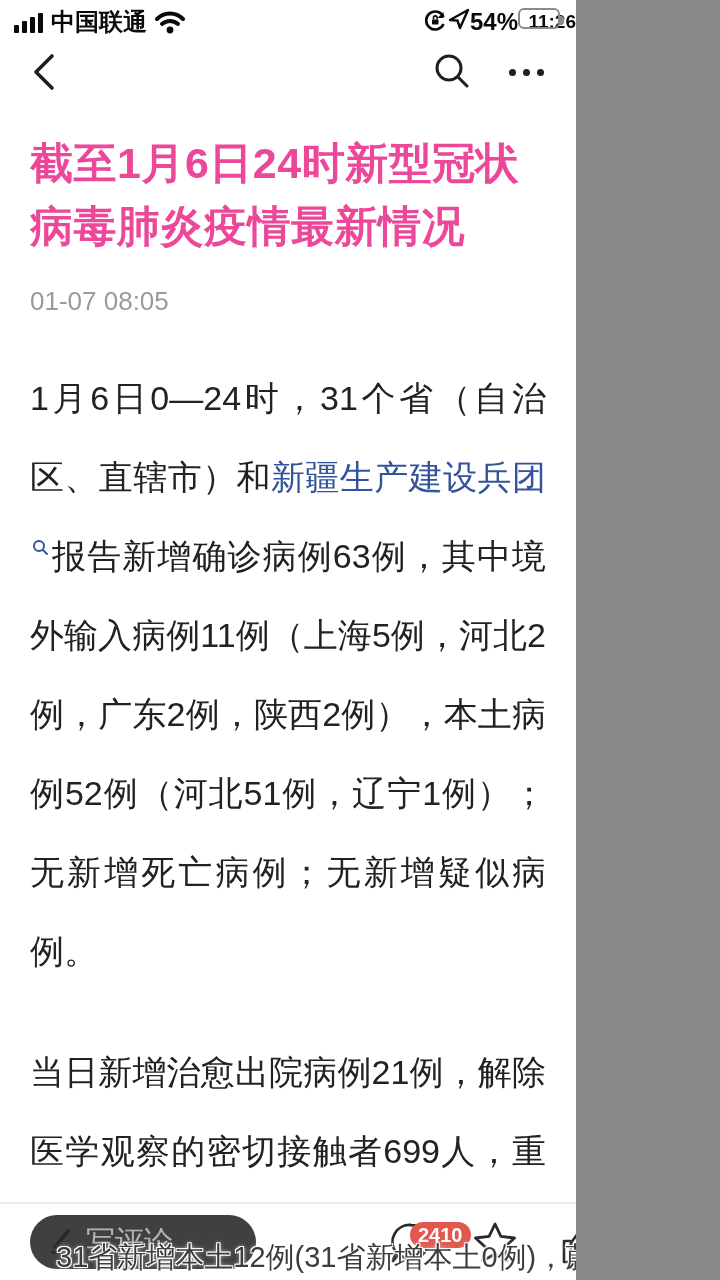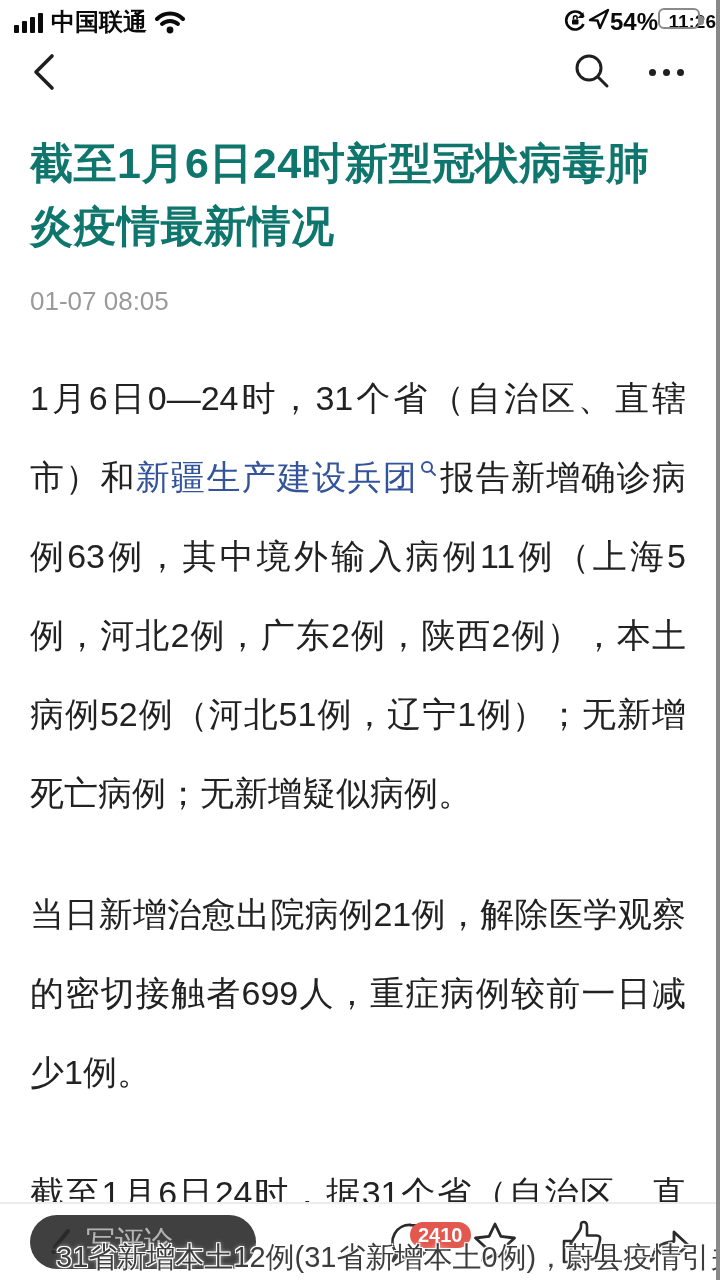--- a/index.html
+++ b/index.html
@@ -1,19 +1,19 @@
 <!DOCTYPE html>
 <html><head>
 <meta charset="utf-8">
 <style>
   * { margin:0; padding:0; box-sizing:border-box; }
   html,body { width:720px; height:1280px; background:#888; }
   body { font-family:"Liberation Sans","DejaVu Sans",sans-serif; }
   .phone {
-    position:relative; width:716px; height:1280px; background:#fff;
+    position:relative; width:576px; height:1280px; background:#fff;
     overflow:hidden; color:#1a1a1a;
   }
   
   .status-bar {
     position:absolute; top:0; left:0; right:0; height:38px;
     display:flex; align-items:center; padding:6px 16px 0 14px;
     font-size:24px; font-weight:700; color:#0a0a0a;
   }
   .sb-left { display:flex; align-items:center; gap:8px; }
   .sb-center { position:absolute; left:0; right:0; text-align:right; font-size:19px; font-weight:700; pointer-events:none; }
@@ -29,21 +29,21 @@
   
   .nav-bar { position:absolute; top:38px; left:0; right:0; height:66px; }
   .nav-back { position:absolute; left:26px; top:12px; width:40px; height:44px; }
   .nav-search { position:absolute; right:104px; top:14px; width:40px; height:40px; }
   .nav-more { position:absolute; right:28px; top:14px; width:44px; height:40px; display:flex; align-items:center; justify-content:center; gap:7px; }
   .nav-more i { width:7px; height:7px; border-radius:50%; background:#1f1f1f; }
   
   .content { position:absolute; top:104px; left:0; right:0; padding:0 30px; }
   .article-title {
     margin-top:28px; font-size:43px; line-height:63px; font-weight:700;
-    color:#0f766e; letter-spacing:0.5px;
+    color:#ec4899; letter-spacing:0.5px;
   }
   .article-meta { margin-top:28px; font-size:26px; color:#9a9a9a; display:flex; gap:22px;align-items:flex-end; }
   .article-body p {
     margin-top:42px; font-size:34px; line-height:79px; color:#222;
     text-align:justify;
   }
   .entity-link { color:#33549b; text-decoration:none; }
   .sup-search { display:inline-block; transform:translateY(-12px); margin:0 2px; }
   
   .toolbar {

